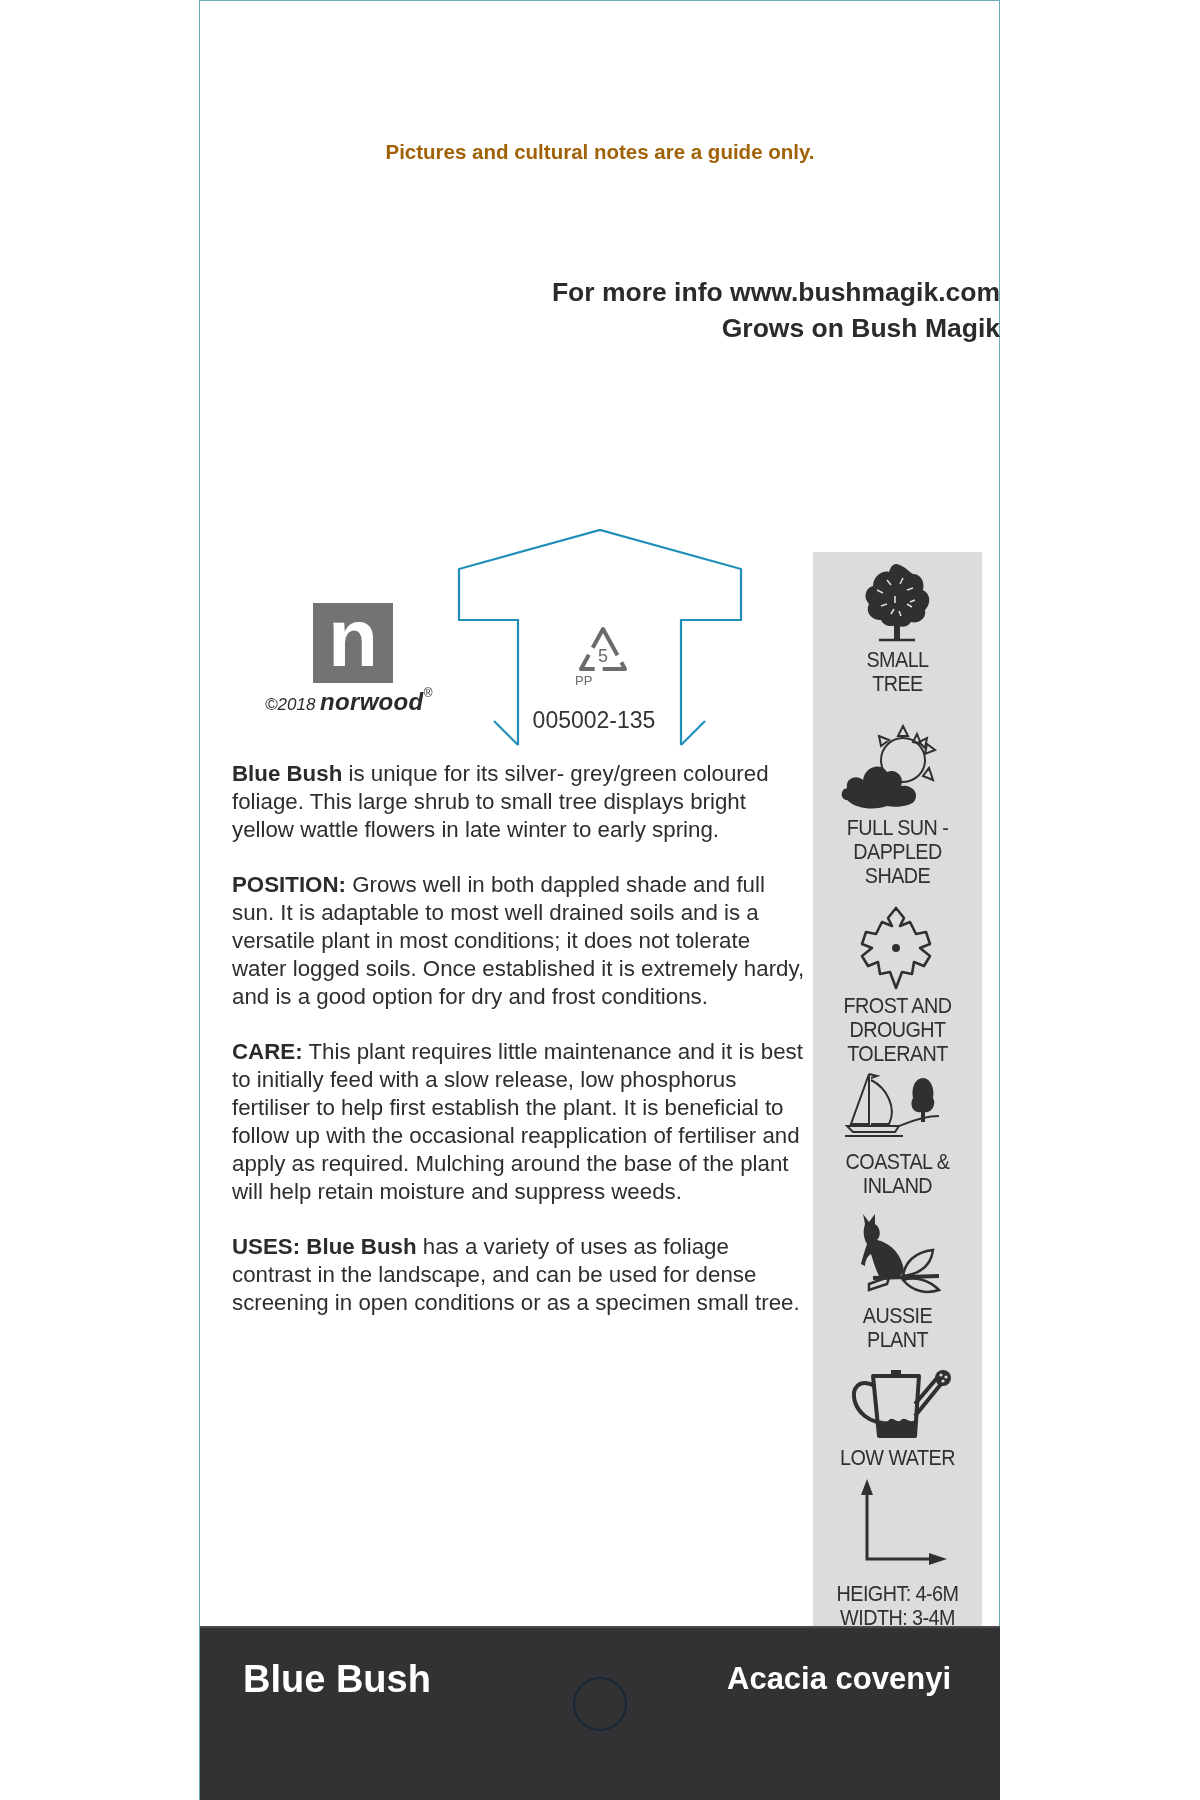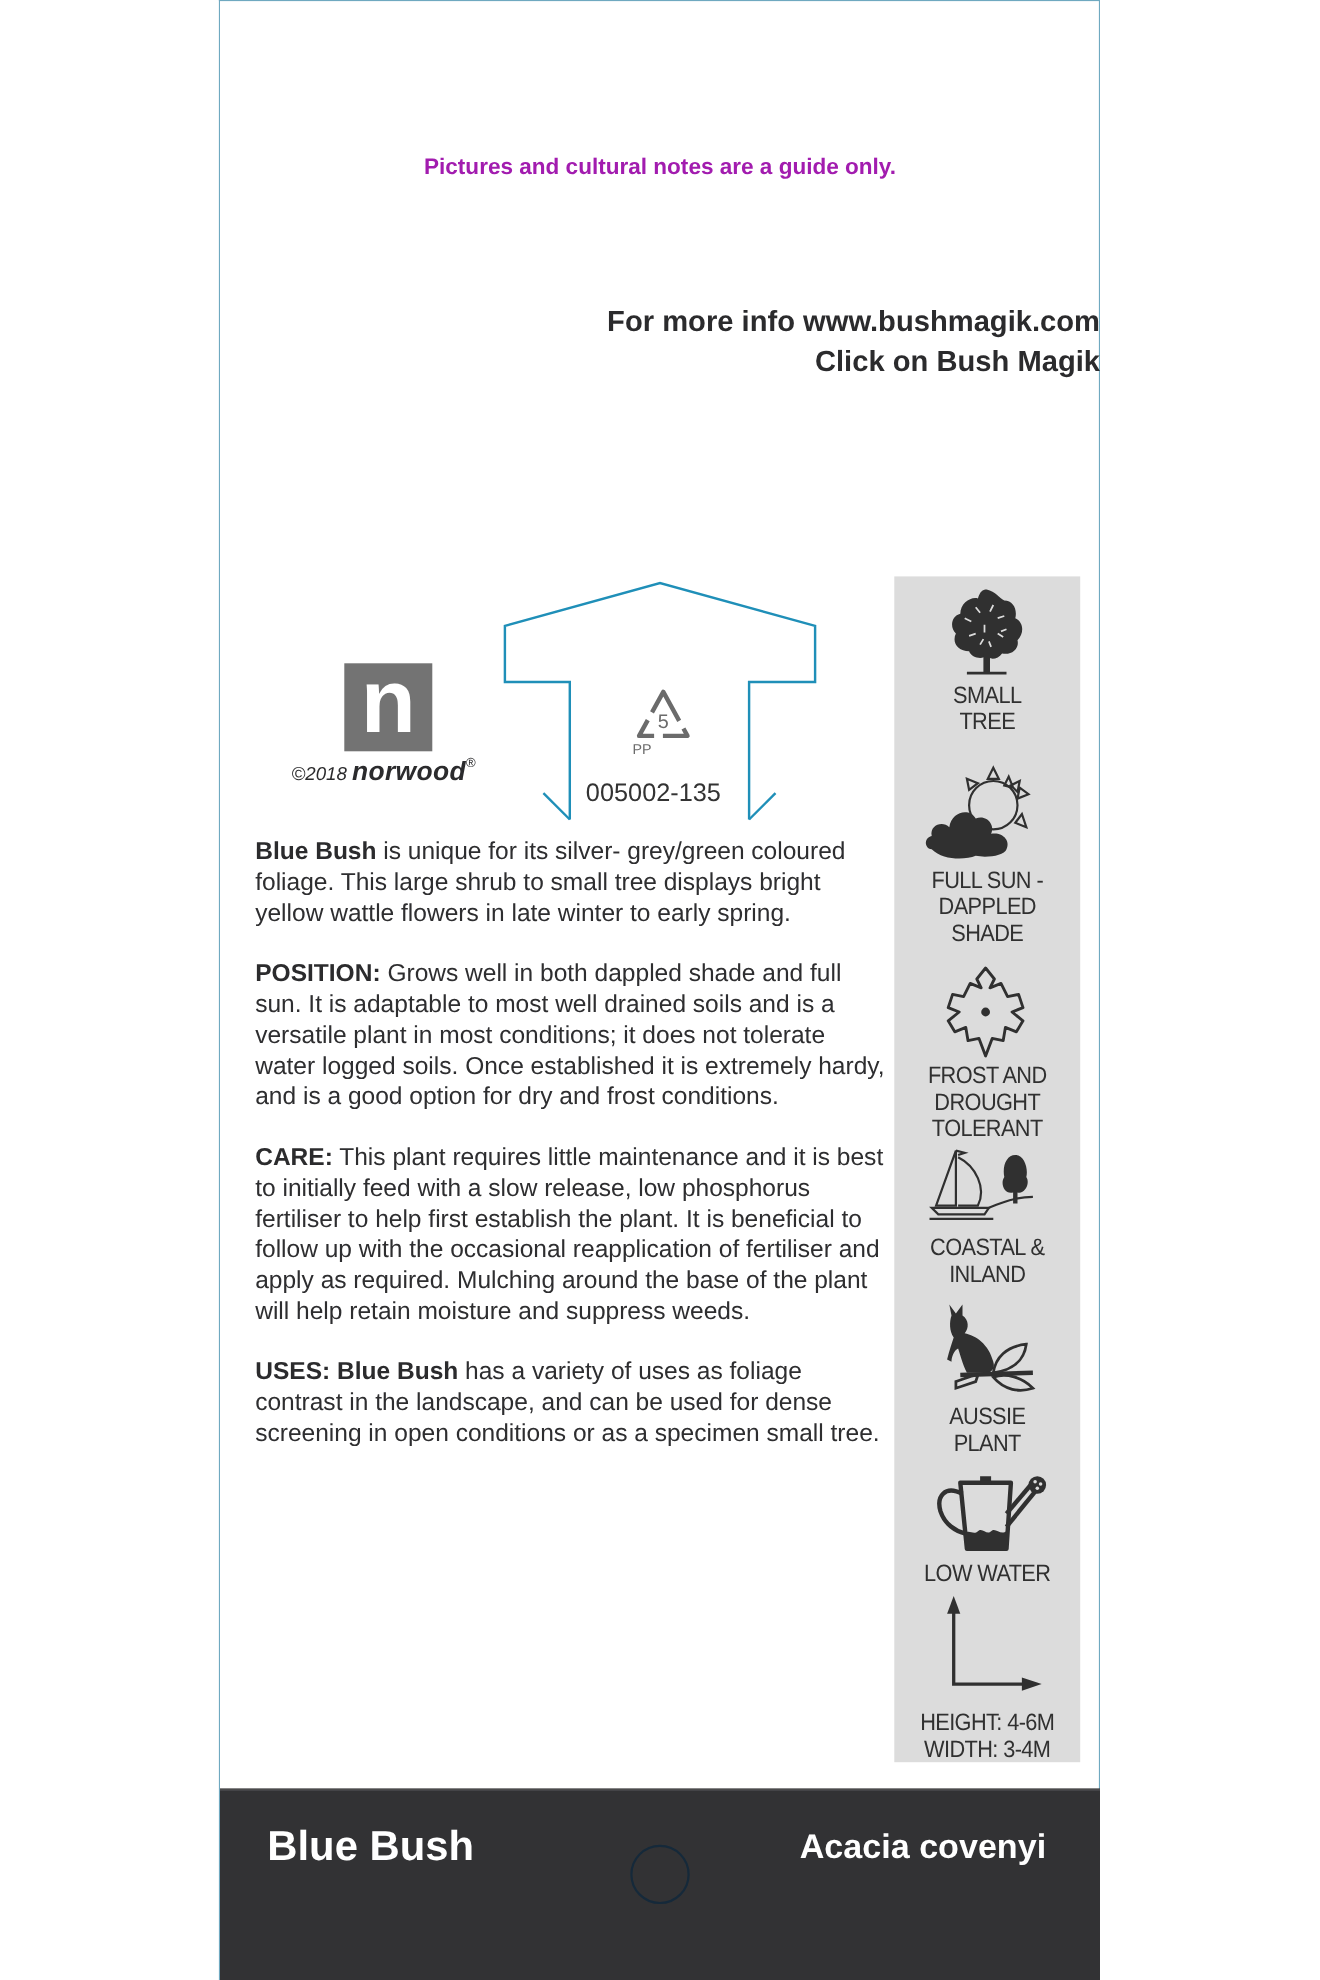--- a/index.html
+++ b/index.html
@@ -1,48 +1,48 @@
 <!DOCTYPE html>
 <html><head>
 <meta charset="utf-8">
 <style>
   html, body { margin:0; padding:0; background:#ffffff; }
   body { width:1200px; height:1800px; position:relative; overflow:hidden; font-family:"Liberation Sans", sans-serif; color:#2e2e30; }
   .card { position:absolute; left:199px; top:0; width:801px; height:1800px; box-sizing:border-box; border:1.5px solid #6fa9c0; border-bottom:none; background:#fff; }
   .abs { position:absolute; }
-  .disclaimer { left:200px; width:800px; top:140px; text-align:center; font-weight:bold; font-size:20.5px; color:#a21caf; }
+  .disclaimer { left:200px; width:800px; top:140px; text-align:center; font-weight:bold; font-size:20.5px; color:#a16207; }
   .moreinfo { left:200px; width:800px; top:274px; text-align:right; font-weight:bold; font-size:26.5px; line-height:36px; color:#2b2b2d; }
   .logo-box { left:313px; top:603px; width:80px; height:80px; background:#737373; color:#fff; font-size:82px; font-weight:bold; line-height:70px; text-align:center; }
   .copyright { left:265px; top:688px; font-size:17px; color:#2b2b2d; white-space:nowrap;font-style:italic; }
   .copyright .brand { font-size:24px; font-weight:bold; letter-spacing:0.3px; }
   .copyright sup { font-size:12px; vertical-align:top; position:relative; top:-2px; }
   .recycle { left:575px; top:625px; width:56px; height:60px; }
   .pp { left:575px; top:673px; width:56px; text-align:left; font-size:13px; color:#6b6b6b; }
   .code { left:520px; top:707px; width:148px; text-align:center; font-size:23px; color:#333; }
   .tag-outline { left:0; top:0; width:1200px; height:800px; pointer-events:none; }
   .body-text { left:232px; width:575px; font-size:22.3px; line-height:28px; color:#2e2e30; }
   .body-text p { margin:0 0 27px 0; }
   .body-text b { color:#2b2b2d; }
-  .panel { left:813px; top:524px; width:169px; height:1078px; background:#dcdcdc; }
+  .panel { left:813px; top:552px; width:169px; height:1078px; background:#dcdcdc; }
   .icon-label { position:absolute; width:169px; text-align:center; font-size:21.5px; line-height:24px; color:#303030; letter-spacing:-0.6px; transform:scaleX(0.92); transform-origin:center; }
   .panel svg { position:absolute; }
   .footer { left:200px; top:1626px; width:800px; height:174px; background:#323234; border-top:2px solid #4a4a4c; }
   .common { left:43px; top:30px; font-size:38px; font-weight:bold; color:#fff; }
   .botanical { left:527px; top:33px; font-size:31px; font-weight:bold; color:#fff;text-align:center; }
   .hole { left:373px; top:49px; width:54px; height:54px; border-radius:50%; border:2px solid #15293a; box-sizing:border-box; }
 </style>
 </head>
 <body>
 
 <div class="card"></div>
 
 <div class="abs disclaimer">Pictures and cultural notes are a guide only.</div>
 <div class="abs moreinfo">
   <div>For more info www.bushmagik.com</div>
-  <div>Click on Bush Magik</div>
+  <div>Grows on Bush Magik</div>
 </div>
 
 <svg class="abs tag-outline" viewBox="0 0 1200 800">
   <path d="M518 745 L518 620 L459 620 L459 569 L600 530 L741 569 L741 620 L681 620 L681 745" fill="none" stroke="#1f8fb8" stroke-width="2.2"></path>
   <path d="M494 721 L518 745" fill="none" stroke="#1f8fb8" stroke-width="2.2"></path>
   <path d="M705 721 L681 745" fill="none" stroke="#1f8fb8" stroke-width="2.2"></path>
 </svg>
 
 <div class="abs logo-box"><span>n</span></div>
 <div class="abs copyright">

